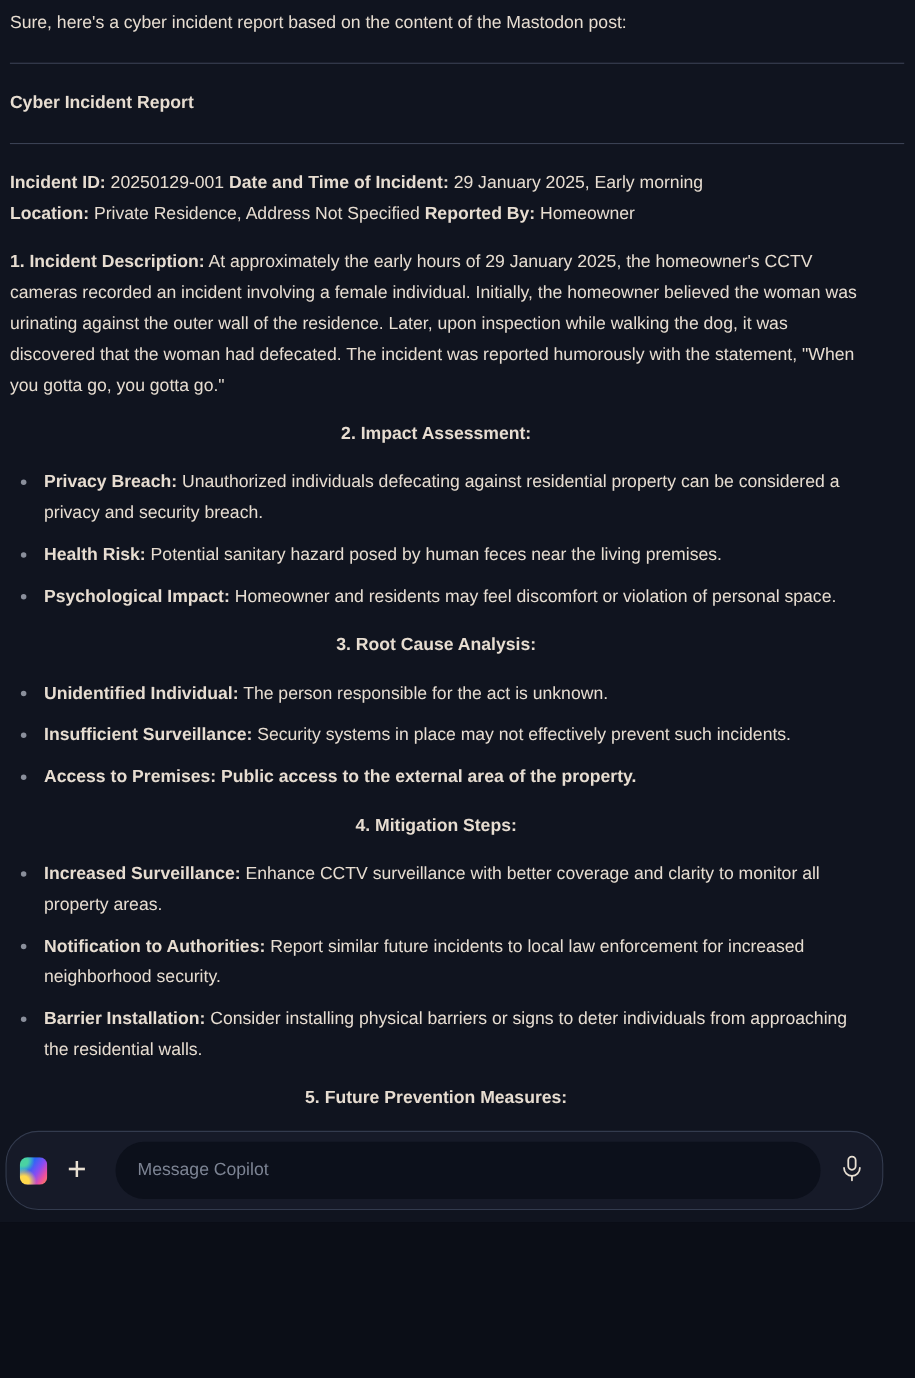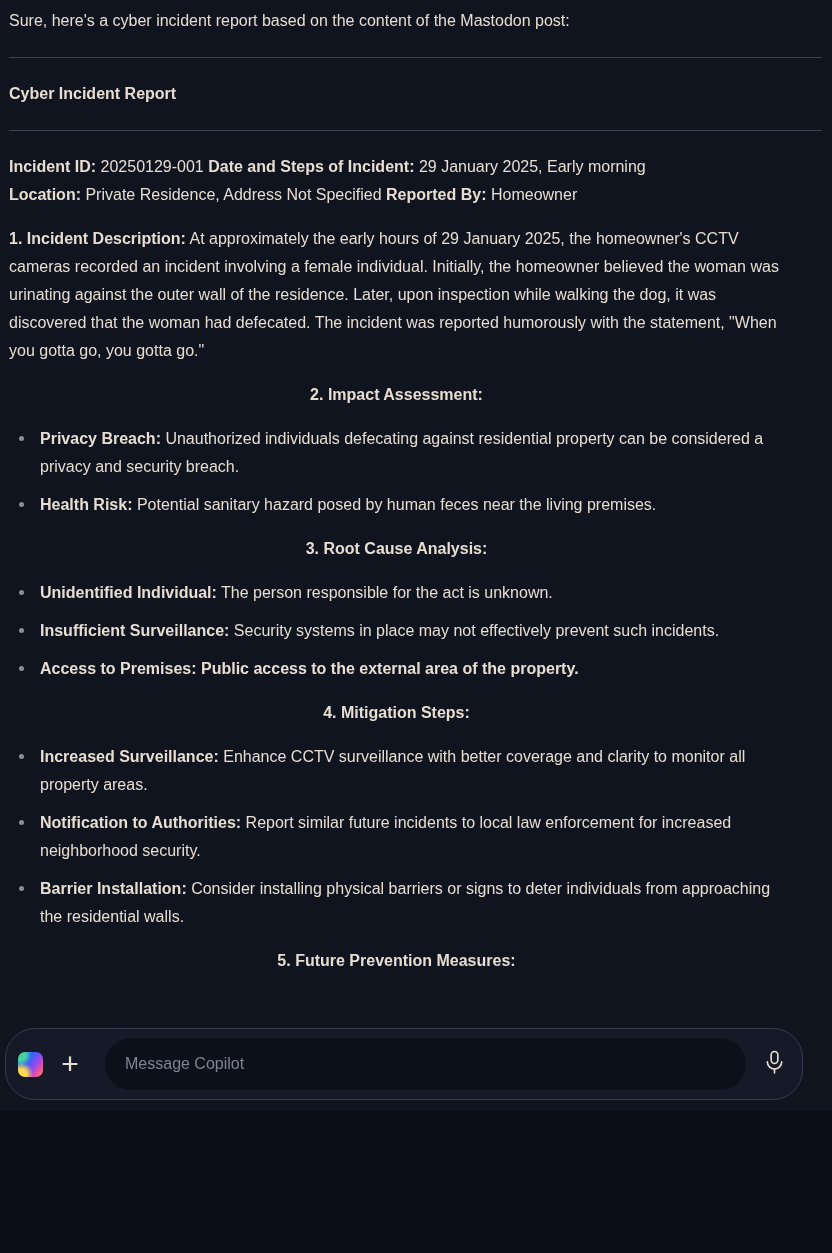--- a/index.html
+++ b/index.html
@@ -120,28 +120,29 @@
   <div class="chat">
 
     <p class="intro">Sure, here's a cyber incident report based on the content of the Mastodon post:</p>
 
     <hr>
 
     <p class="report-title">Cyber Incident Report</p>
 
     <hr>
 
-    <p class="meta"><strong>Incident ID:</strong><span> 20250129-001 </span><strong>Date and Steps of Incident:</strong><span> 29 January 2025, Early morning</span><br><strong>Location:</strong><span> Private Residence, Address Not Specified </span><strong>Reported By:</strong><span> Homeowner</span></p>
+    <p class="meta"><strong>Incident ID:</strong><span> 20250129-001 </span><strong>Date and Time of Incident:</strong><span> 29 January 2025, Early morning</span><br><strong>Location:</strong><span> Private Residence, Address Not Specified </span><strong>Reported By:</strong><span> Homeowner</span></p>
 
     <p><strong>1. Incident Description:</strong><span> At approximately the early hours of 29 January 2025, the homeowner's CCTV cameras recorded an incident involving a female individual. Initially, the homeowner believed the woman was urinating against the outer wall of the residence. Later, upon inspection while walking the dog, it was discovered that the woman had defecated. The incident was reported humorously with the statement, "When you gotta go, you gotta go."</span></p>
 
     <p class="section-head">2. Impact Assessment:</p>
     <ul>
       <li><strong>Privacy Breach:</strong><span> Unauthorized individuals defecating against residential property can be considered a privacy and security breach.</span></li>
       <li><strong>Health Risk:</strong><span> Potential sanitary hazard posed by human feces near the living premises.</span></li>
+      <li><strong>Psychological Impact:</strong><span> Homeowner and residents may feel discomfort or violation of personal space.</span></li>
     </ul>
 
     <p class="section-head">3. Root Cause Analysis:</p>
     <ul>
       <li><strong>Unidentified Individual:</strong><span> The person responsible for the act is unknown.</span></li>
       <li><strong>Insufficient Surveillance:</strong><span> Security systems in place may not effectively prevent such incidents.</span></li>
       <li><strong>Access to Premises: Public access to the external area of the property.</strong><span></span></li>
     </ul>
 
     <p class="section-head">4. Mitigation Steps:</p>

